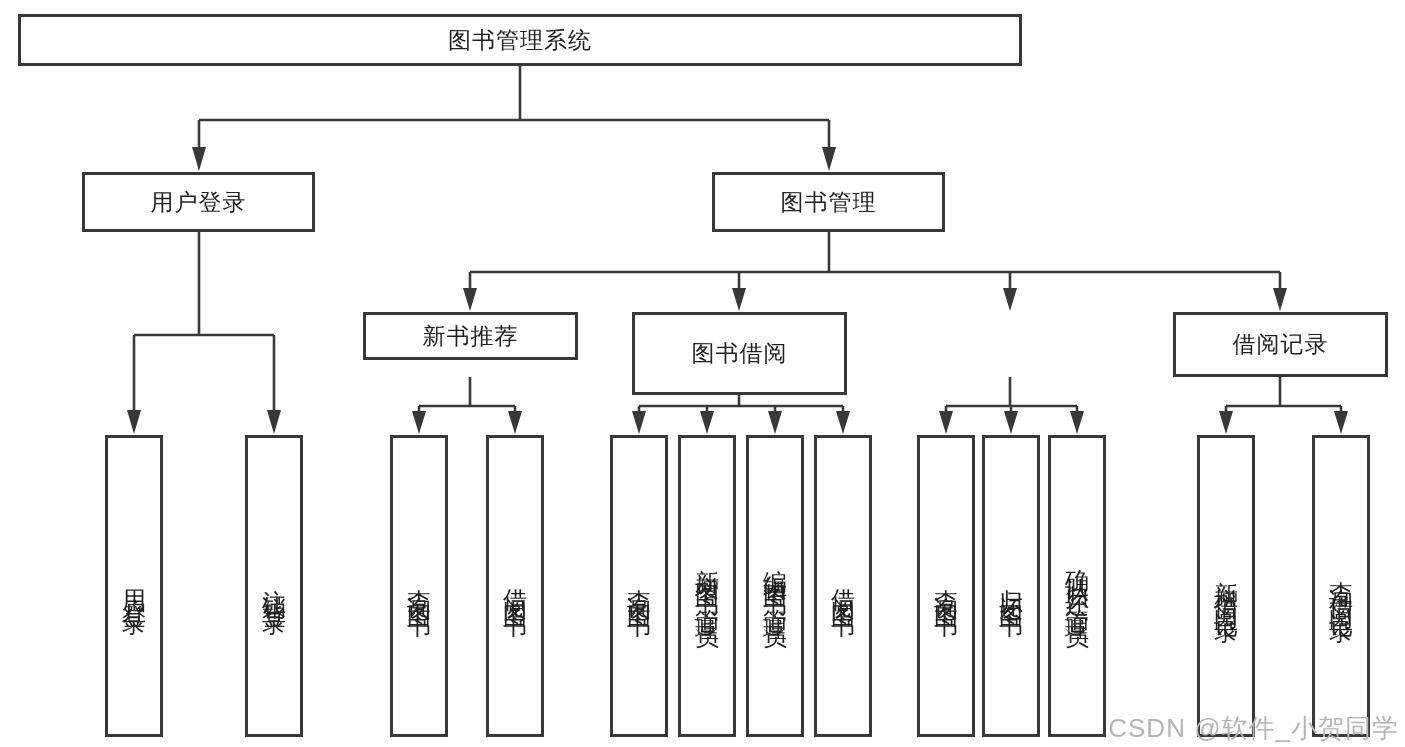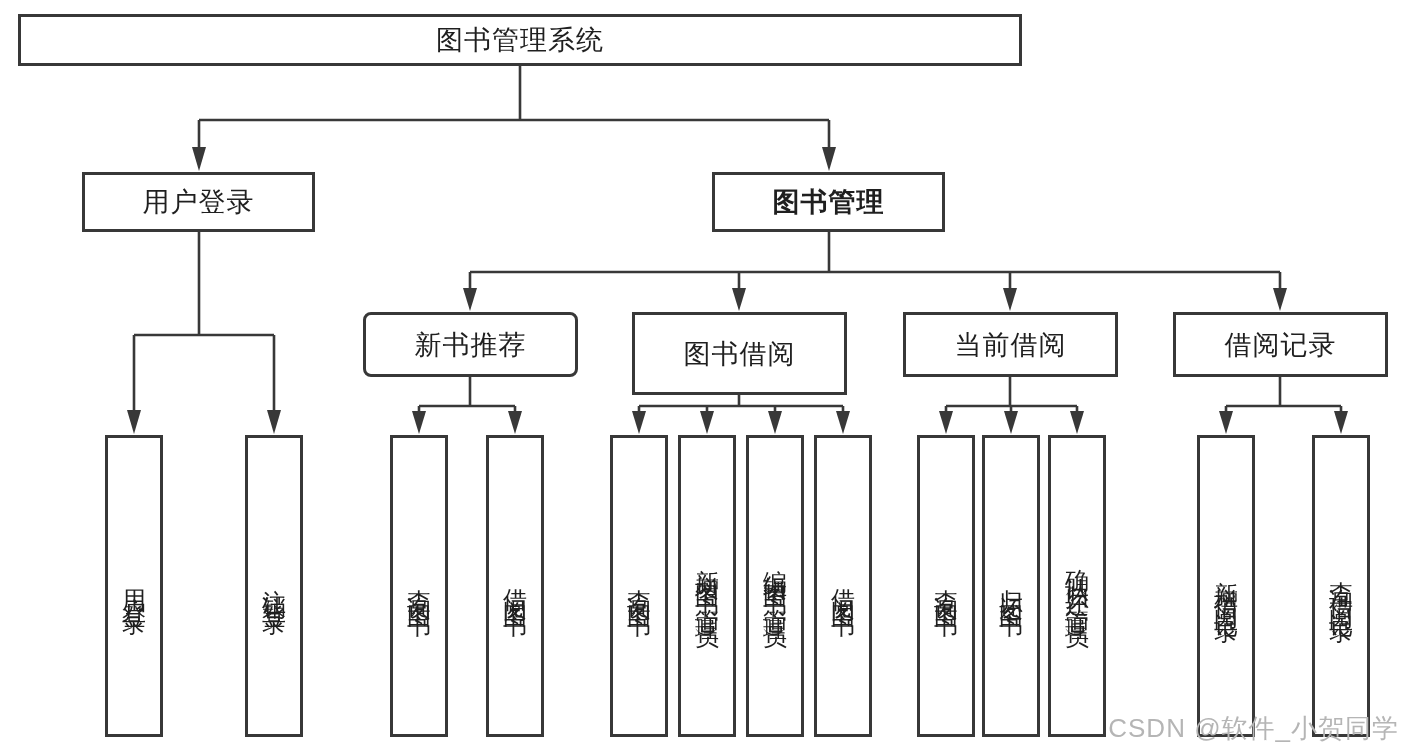--- a/index.html
+++ b/index.html
@@ -15,21 +15,21 @@
     width:1405px;height:747px;
     background:var(--bg);
     overflow:hidden;
   }
   .hbox{
     position:absolute;
     box-sizing:border-box;
     border:3px solid var(--line);
     background:var(--bg);
     display:flex;align-items:center;justify-content:center;
-    font-size:27px;
+    font-size:23px;
     letter-spacing:1px;
     z-index:2;
   }
   .vbox{
     position:absolute;
     box-sizing:border-box;
     border:3px solid var(--line);
     background:var(--bg);
     display:flex;align-items:center;justify-content:center;
     writing-mode:vertical-rl;
@@ -98,32 +98,29 @@
     </g>
   </svg>
 
   <div class="hbox" style="left:18px;top:14px;width:1004px;height:52px;">
     <span>图书管理系统</span>
   </div>
 
   <div class="hbox" style="left:82px;top:172px;width:233px;height:60px;">
     <span>用户登录</span>
   </div>
-  <div class="hbox" style="left:712px;top:172px;width:233px;height:60px;font-weight:bold;">
+  <div class="hbox" style="left:712px;top:172px;width:233px;height:60px;">
     <span>图书管理</span>
   </div>
 
-  <div class="hbox" style="left:363px;top:312px;width:215px;height:65px;border-radius:8px;">
+  <div class="hbox" style="left:363px;top:312px;width:215px;height:48px;">
     <span>新书推荐</span>
   </div>
   <div class="hbox" style="left:632px;top:312px;width:215px;height:83px;">
     <span>图书借阅</span>
-  </div>
-  <div class="hbox" style="left:903px;top:312px;width:215px;height:65px;">
-    <span>当前借阅</span>
   </div>
   <div class="hbox" style="left:1173px;top:312px;width:215px;height:65px;">
     <span>借阅记录</span>
   </div>
 
   <div class="vbox" style="left:105px;top:435px;width:58px;height:302px;">
     <span>用户登录</span>
   </div>
   <div class="vbox" style="left:245px;top:435px;width:58px;height:302px;">
     <span>注销登录</span>

